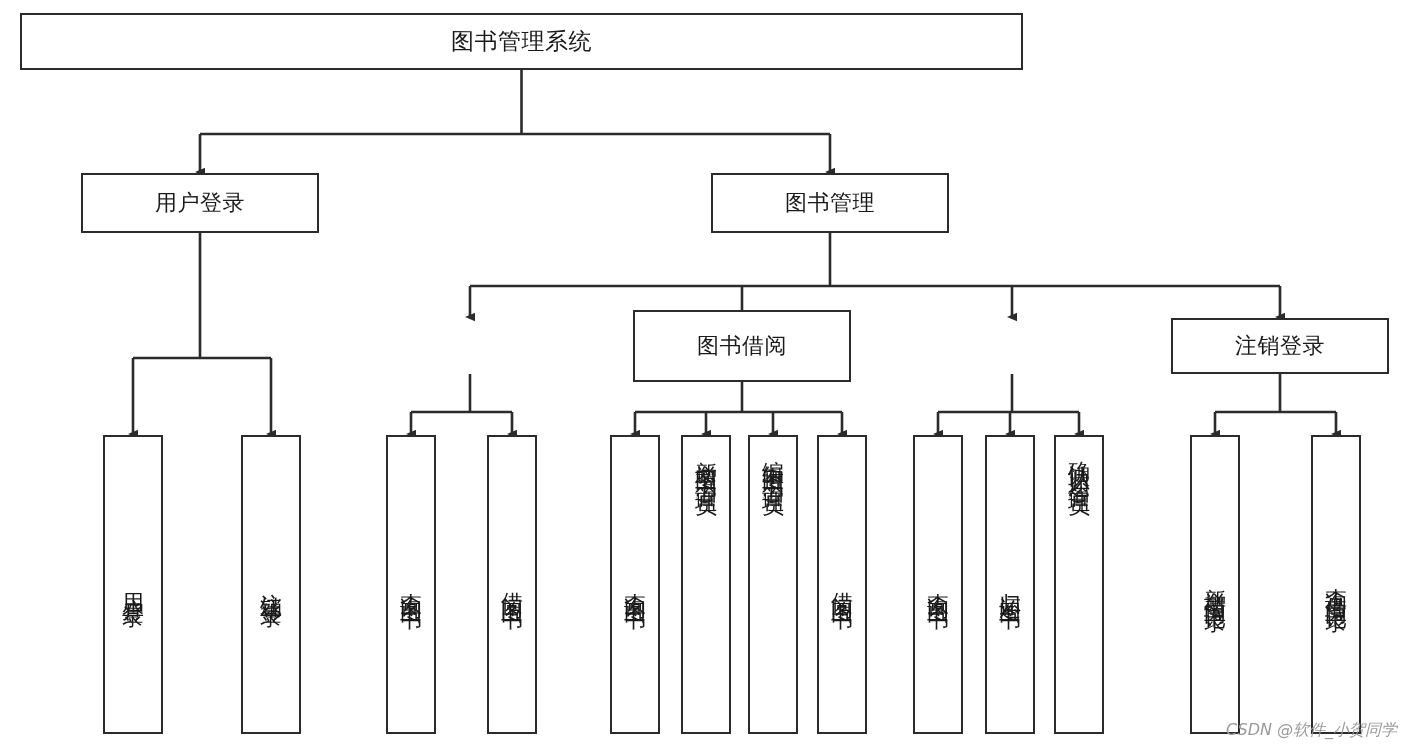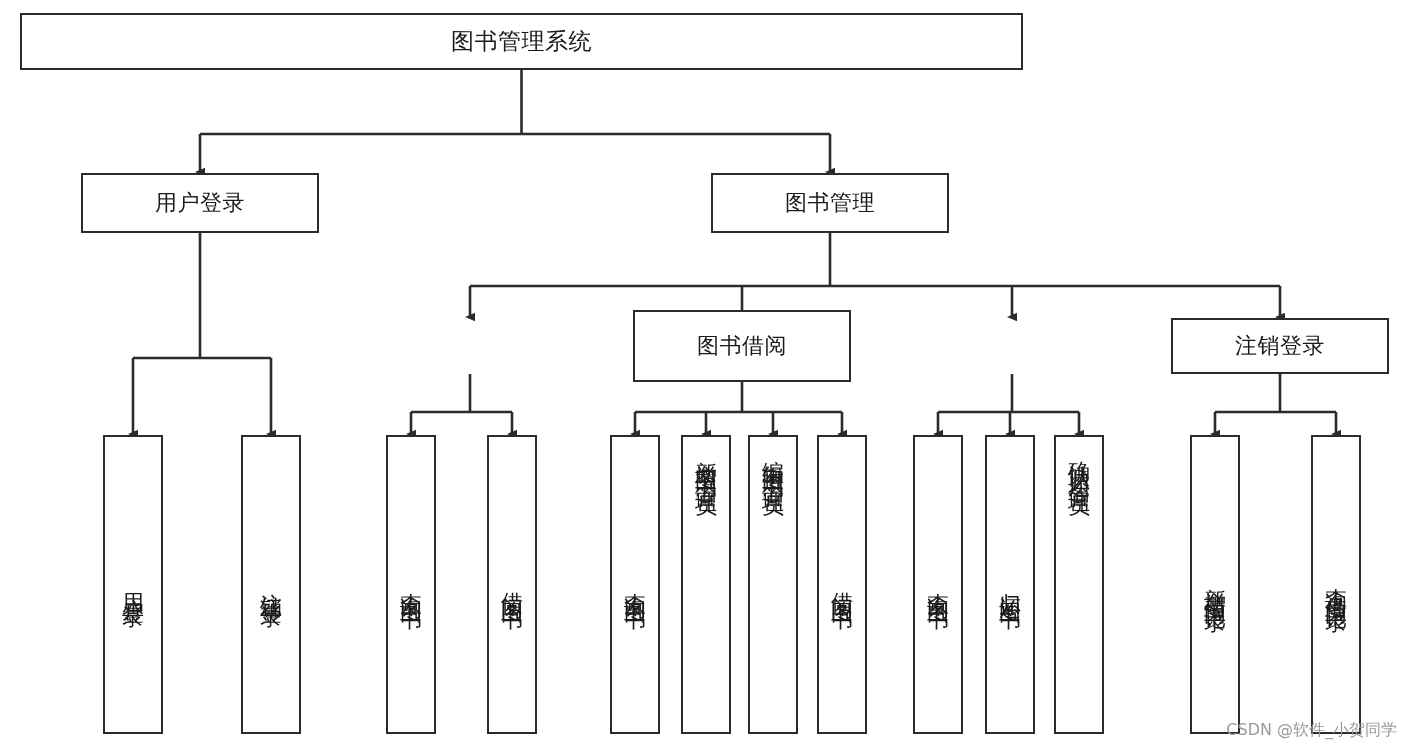--- a/index.html
+++ b/index.html
@@ -65,20 +65,21 @@
     align-self: flex-start;
   }
   .watermark {
     position: absolute;
     right: 8px;
     bottom: 6px;
     font-size: 16px;
     color: #9a9a9a;
     z-index: 5;
     white-space: nowrap;
+    font-style: italic;
   }
 </style>
 </head>
 <body>
 
 <div id="diagram-root">
   <svg class="wires" id="wires" viewBox="0 0 1405 747" xmlns="http://www.w3.org/2000/svg">
     <defs>
       <marker id="arrow" markerWidth="10" markerHeight="10" refX="4.2" refY="5" orient="auto" markerUnits="userSpaceOnUse">
         <path d="M0,0 L8.4,0 L4.2,10 z" fill="#2b2b2b"></path>

